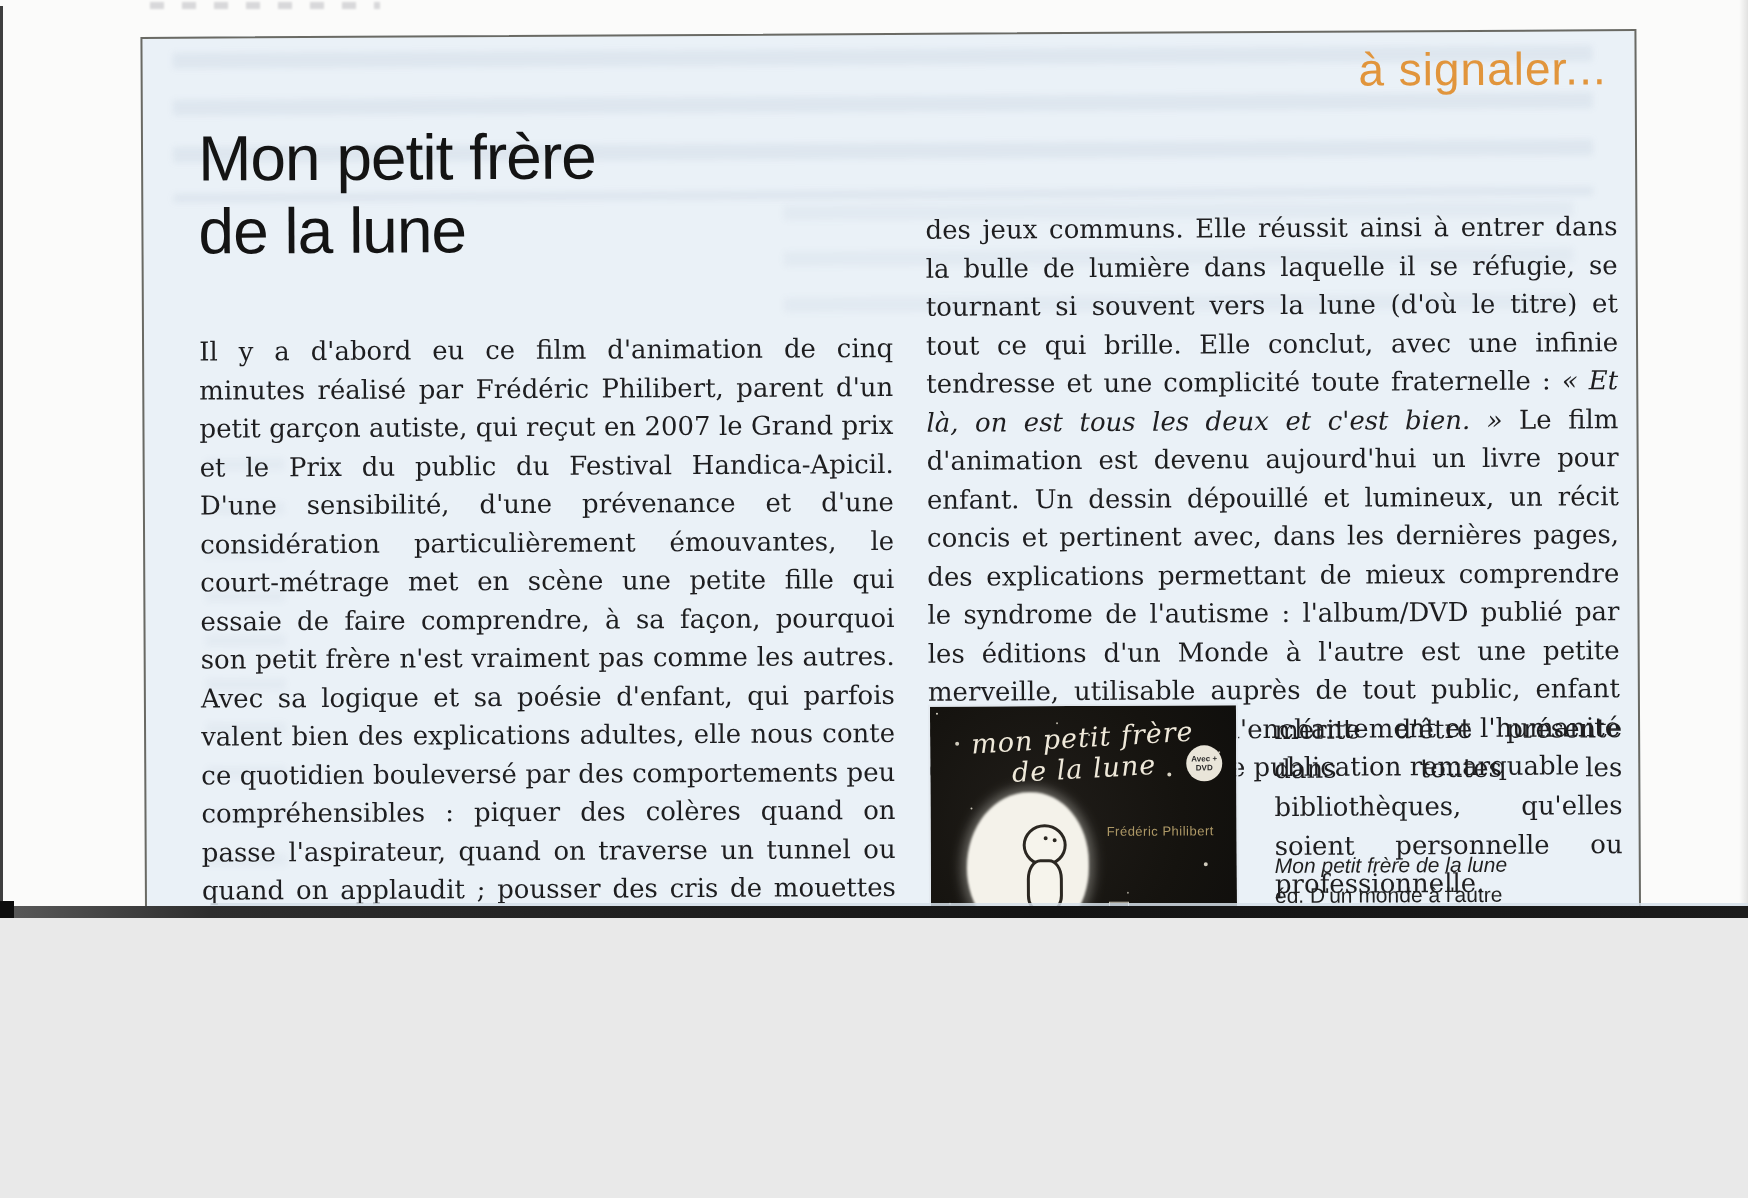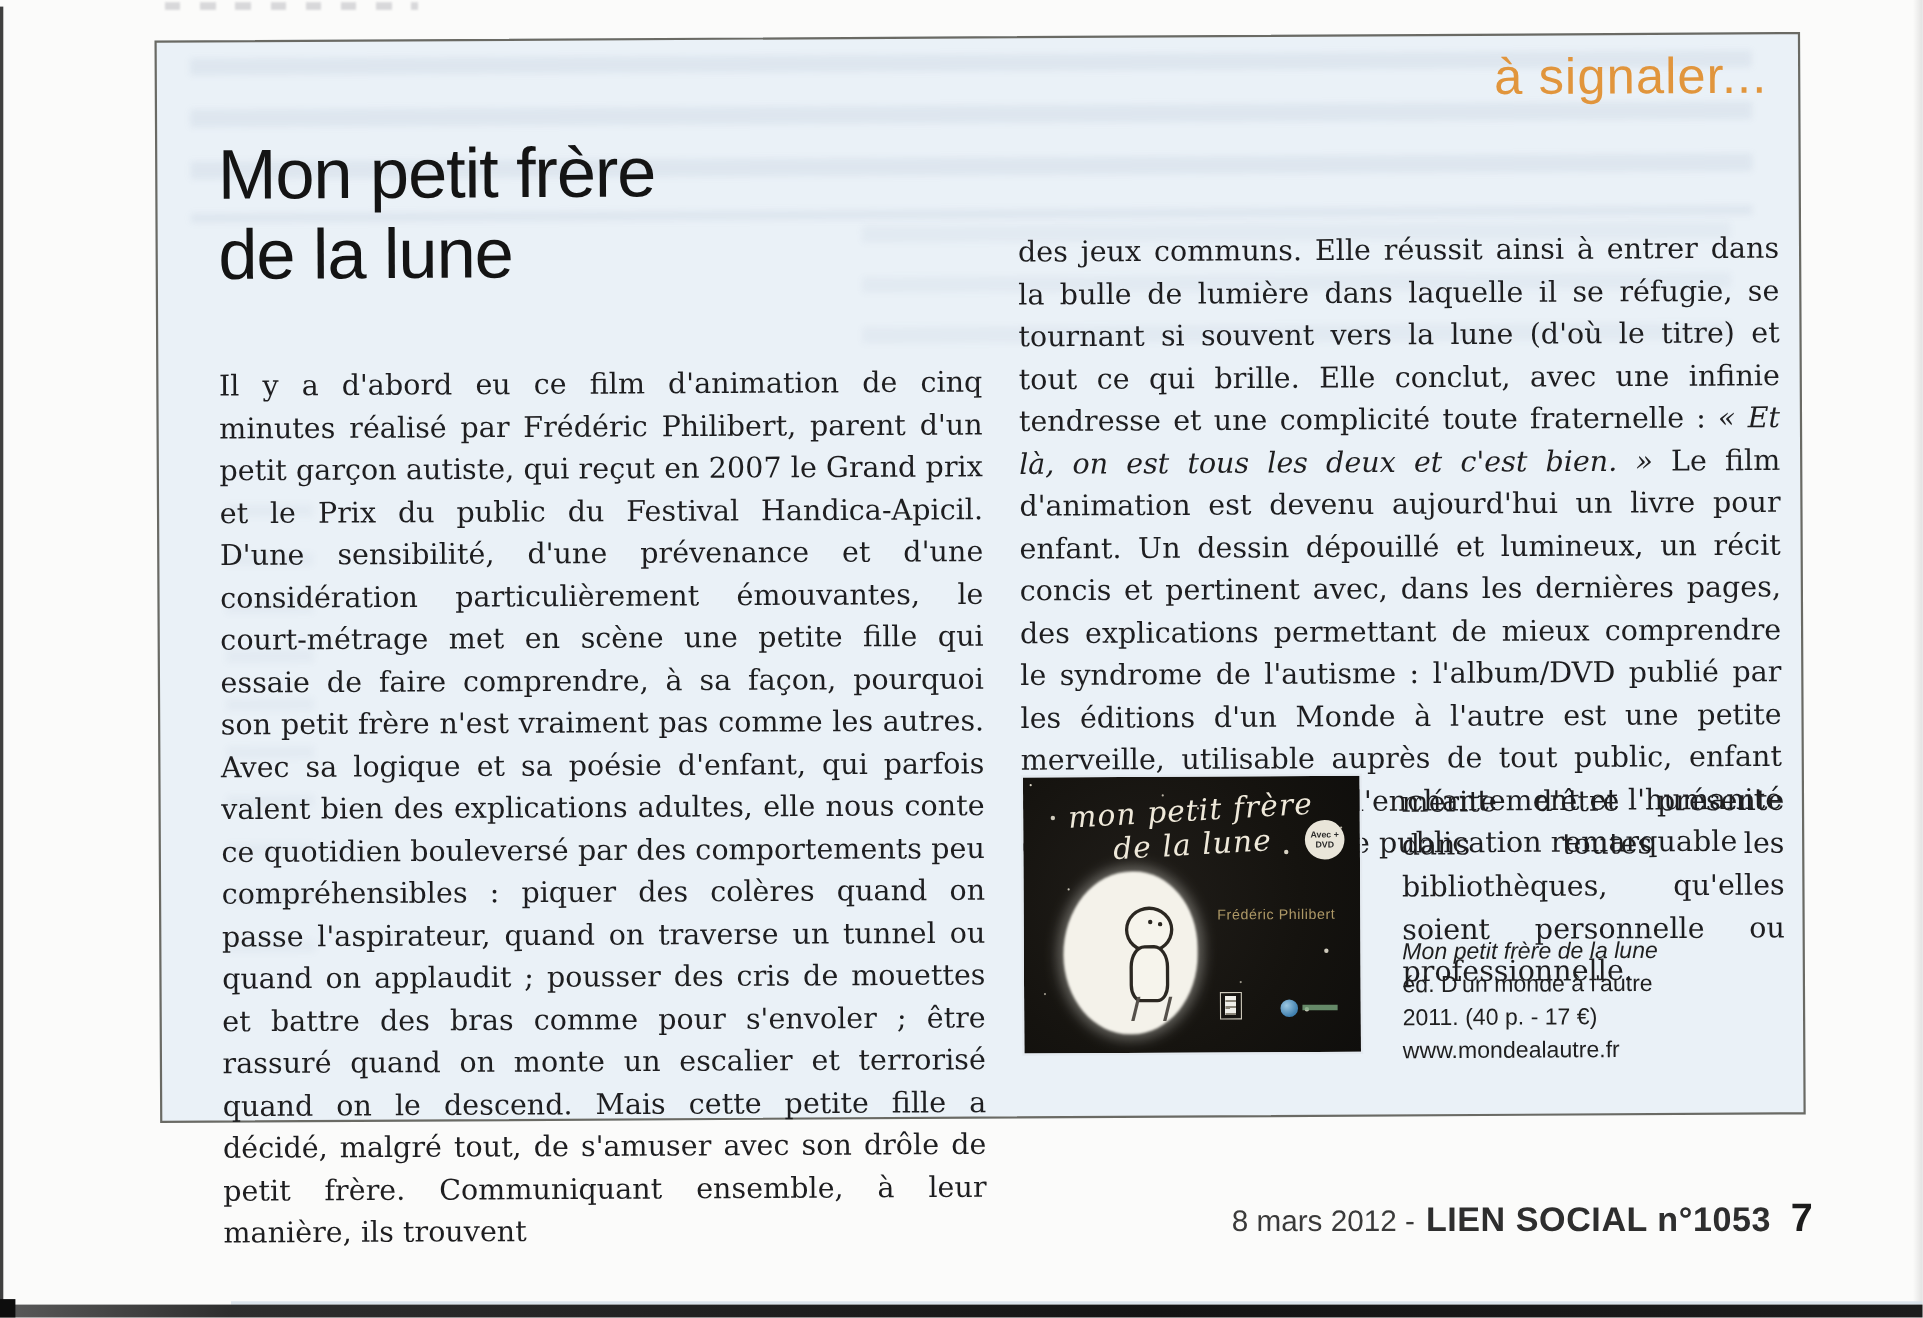--- a/index.html
+++ b/index.html
@@ -1,16 +1,16 @@
 <!DOCTYPE html>
 <html><head>
 <meta charset="utf-8">
 <style>
   html,body{margin:0;padding:0;background:#e9e9e9;}
-  #page{position:relative;width:1748px;height:1198px;background:#fbfbfa;overflow:hidden;
+  #page{position:relative;width:1748px;height:918px;background:#fbfbfa;overflow:hidden;
         font-family:"Liberation Sans",sans-serif;}
 
   
   .scan-left-edge{position:absolute;left:0;top:6px;width:3px;height:1184px;background:#3f3f3f;}
   .scan-bottom-strip{position:absolute;left:0;right:0;bottom:0;height:12px;
         background:linear-gradient(to right,#5a5a5a 0,#2e2e2e 12%,#141414 60%,#1c1c1c 100%);}
   .scan-bottom-line{position:absolute;left:210px;right:0;bottom:12px;height:3px;background:#d5dfe9;opacity:.85;}
   .scan-corner-nub{position:absolute;left:0;bottom:0;width:14px;height:17px;background:#0d0d0d;}
   .scan-right-shade{position:absolute;right:0;top:0;width:9px;height:100%;
         background:linear-gradient(to left,rgba(0,0,0,.10),rgba(0,0,0,0));}

